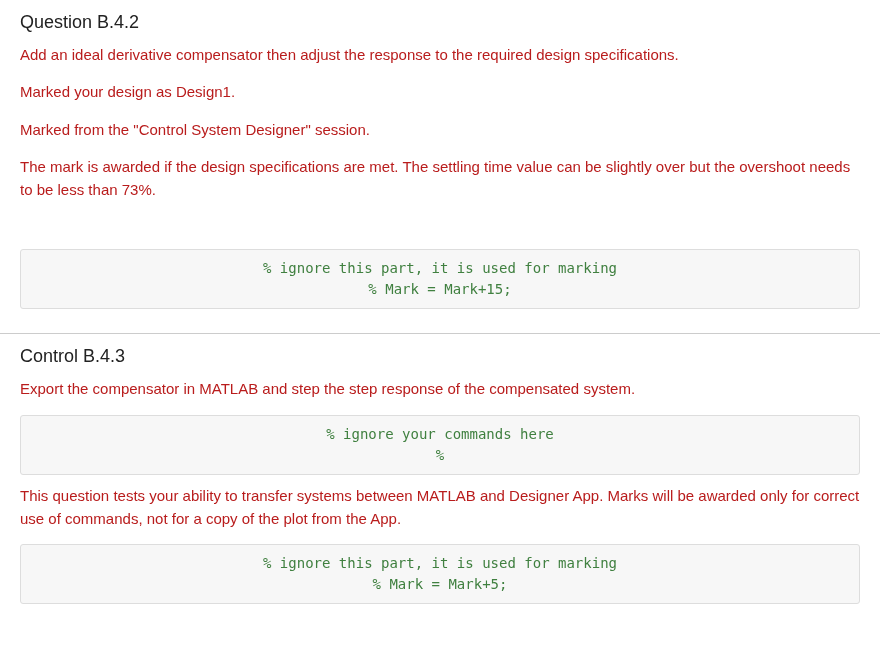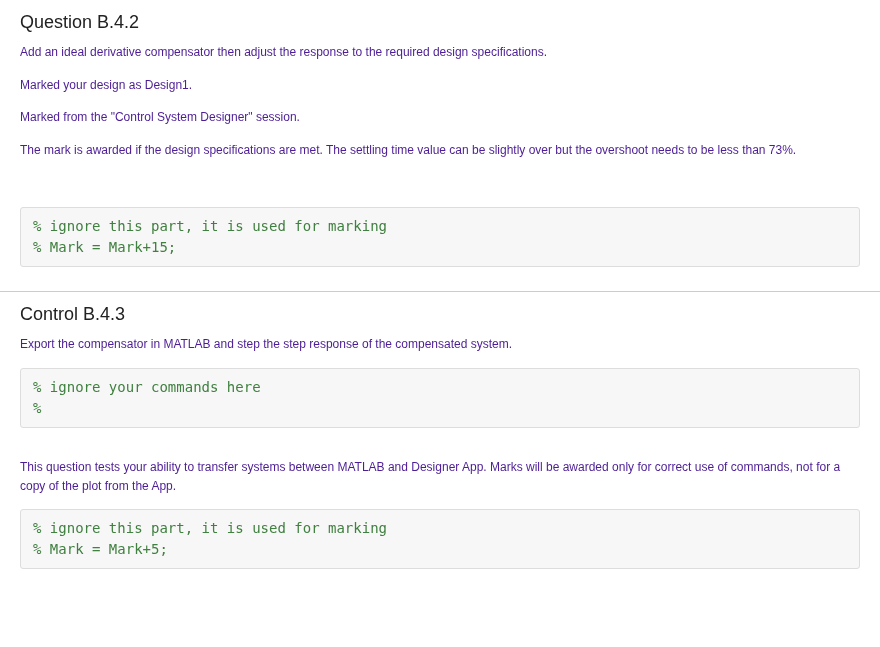--- a/index.html
+++ b/index.html
@@ -21,37 +21,38 @@
     .section-border {
       border-bottom: 1px solid #ccc;
     }
     h2 {
       font-size: 18px;
       font-weight: normal;
       color: #222;
       margin-bottom: 10px;
     }
     p {
-      font-size: 12px;
+      font-size: 15px;
       line-height: 1.55;
-      color: #4c1d95;
+      color: #b91c1c;
       margin-bottom: 14px;
     }
     .code-block {
       background: #f7f7f7;
       border: 1px solid #ddd;
       border-radius: 3px;
       padding: 8px 12px;
       font-family: "Menlo", "Consolas", "DejaVu Sans Mono", monospace;
       font-size: 14px;
       line-height: 1.5;
       color: #333;
       margin-top: 10px;
       margin-bottom: 6px;
       white-space: pre;
+      text-align: center;
     }
     .comment {
       color: #408040;
     }
     .spacer-above-code {
       height: 24px;
     }
   </style>
 </head>
 <body>
@@ -65,16 +66,16 @@
   <div class="spacer-above-code"></div>
   <div class="code-block"><span class="comment">% ignore this part, it is used for marking</span>
 <span class="comment">% Mark = Mark+15;</span></div>
 </div>
 
 <div class="section">
   <h2>Control B.4.3</h2>
   <p>Export the compensator in MATLAB and step the step response of the compensated system.</p>
   <div class="code-block"><span class="comment">% ignore your commands here</span>
 <span class="comment">%</span></div>
-  <p style="margin-top:30px;">This question tests your ability to transfer systems between MATLAB and Designer App. Marks will be awarded only for correct use of commands, not for a copy of the plot from the App.</p>
+  <p style="margin-top:9px;">This question tests your ability to transfer systems between MATLAB and Designer App. Marks will be awarded only for correct use of commands, not for a copy of the plot from the App.</p>
   <div class="code-block"><span class="comment">% ignore this part, it is used for marking</span>
 <span class="comment">% Mark = Mark+5;</span></div>
 </div>
 
 </body></html>

